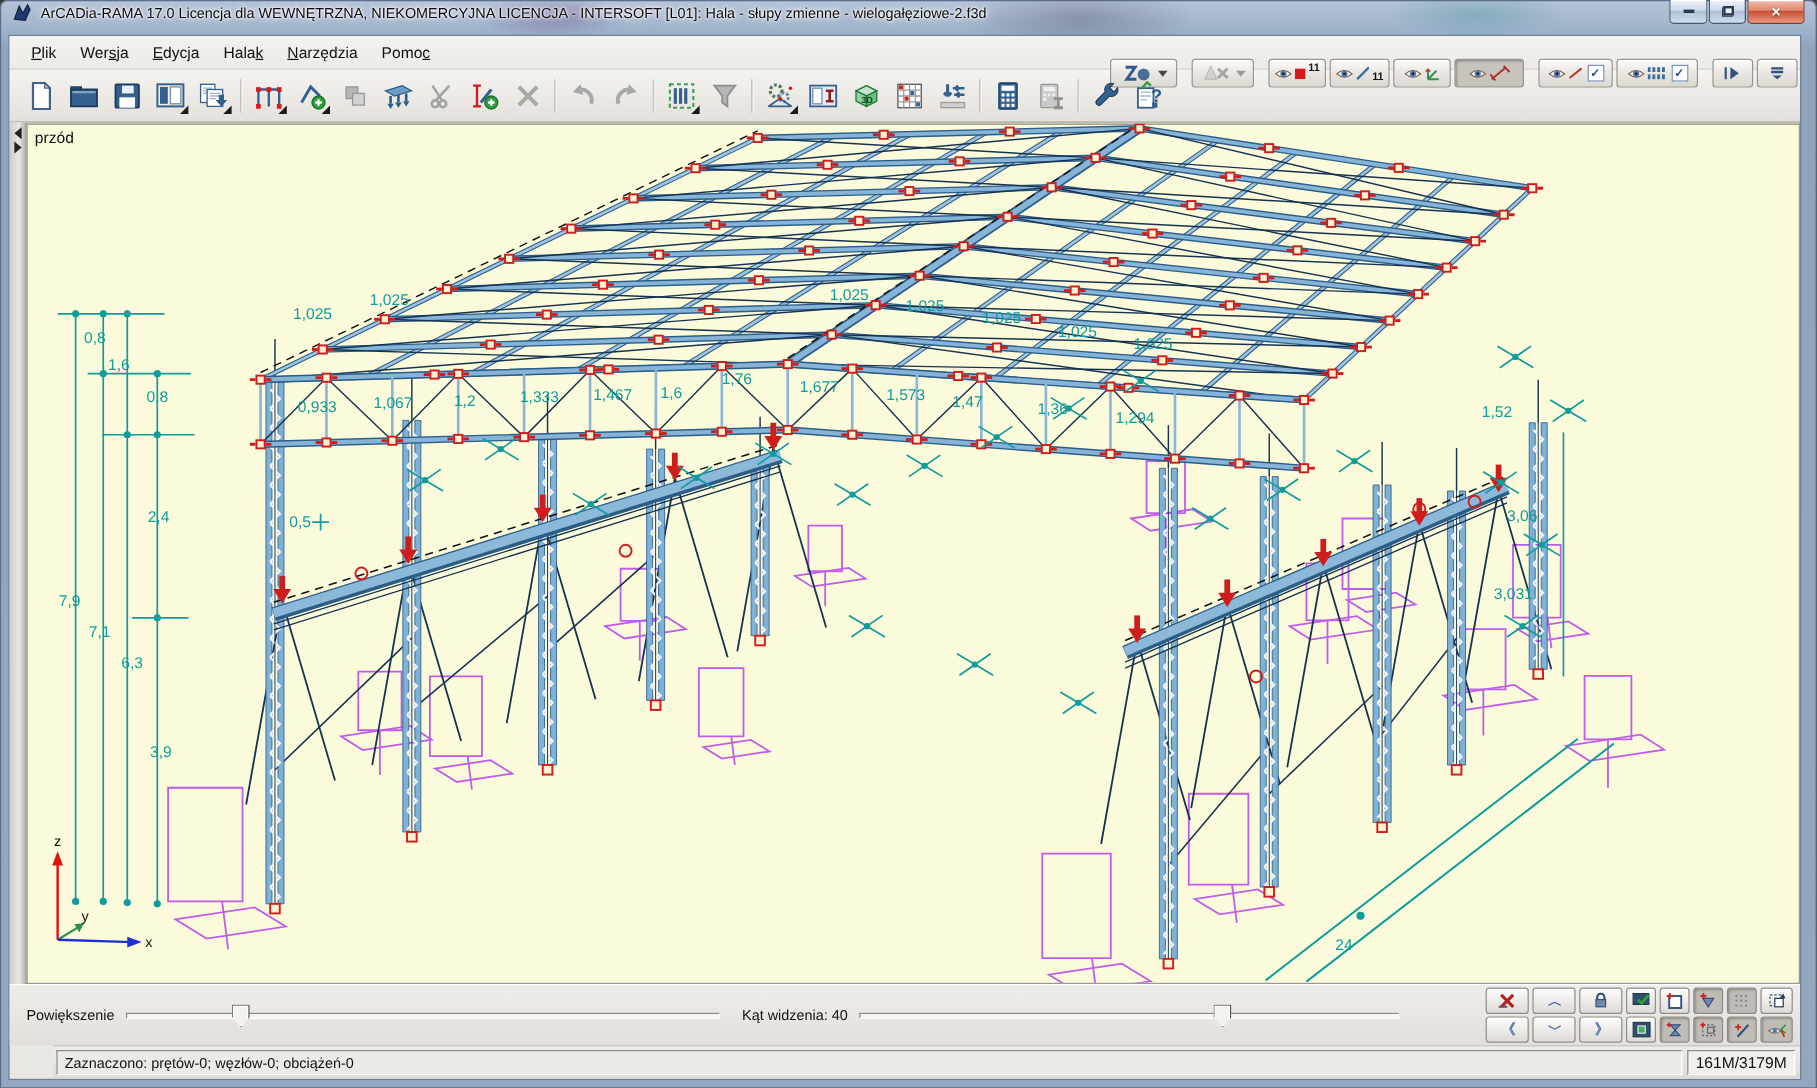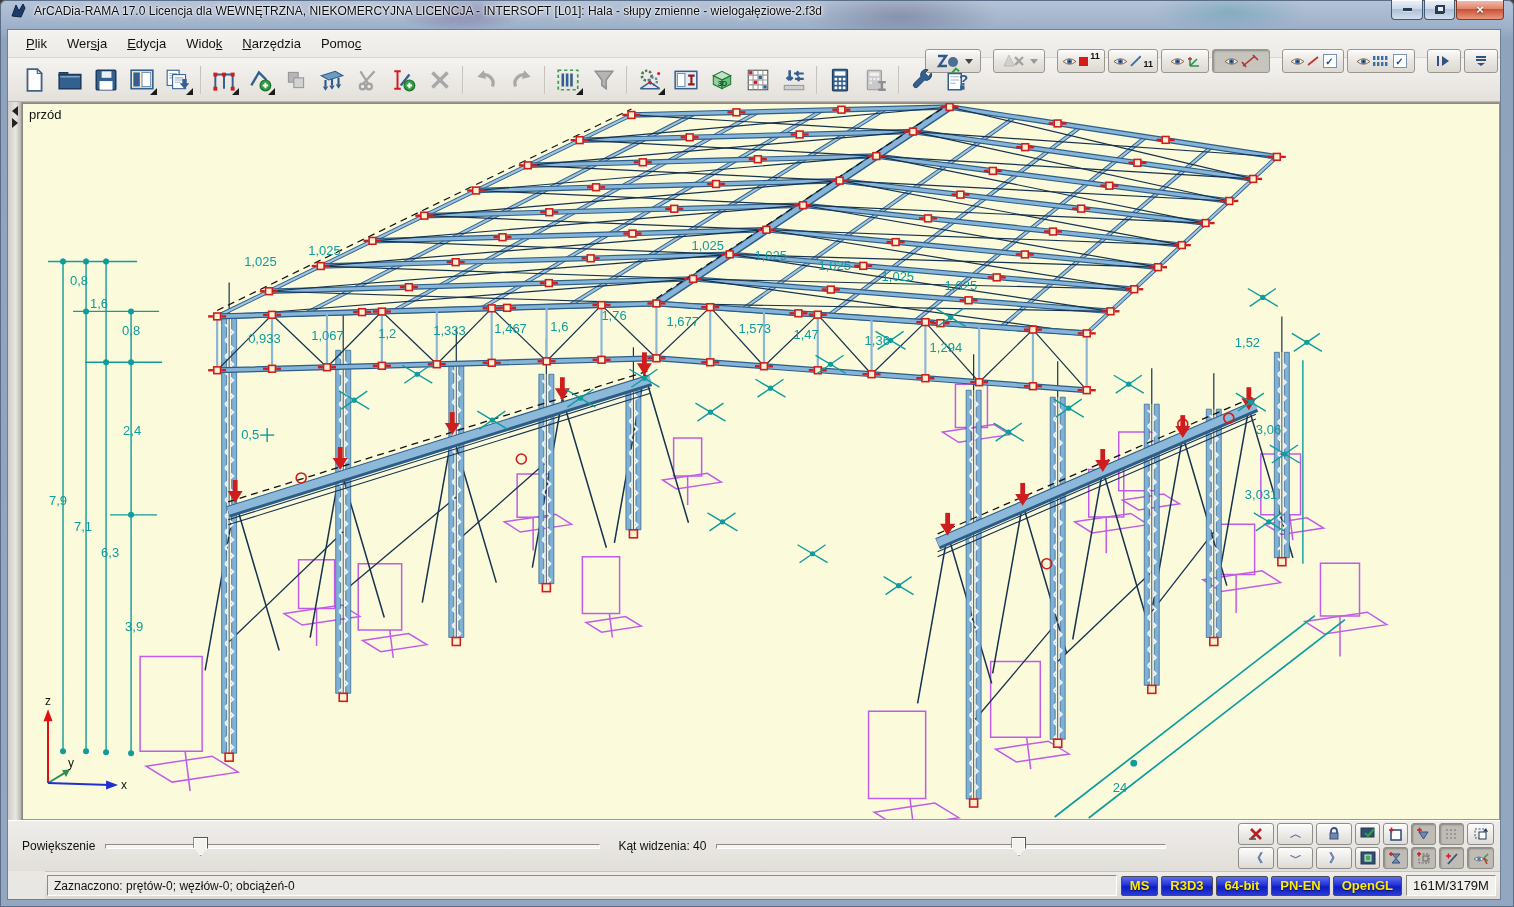--- a/index.html
+++ b/index.html
@@ -101,21 +101,21 @@
     </span>
   </div>
 
   <div class="client">
 
     <div class="menurow">
       <nav class="menus">
         <span class="menu"><span></span><u>P</u><span>lik</span></span>
         <span class="menu"><span>Wer</span><u>s</u><span>ja</span></span>
         <span class="menu"><span></span><u>E</u><span>dycja</span></span>
-        <span class="menu"><span>Wido</span><u>k</u><span></span></span>
+        <span class="menu"><span>Hala</span><u>k</u><span></span></span>
         <span class="menu"><span></span><u>N</u><span>arzędzia</span></span>
         <span class="menu"><span>Pomo</span><u>c</u><span></span></span>
       </nav>
       <div class="viewbar">
         <span class="vbtn drop" style="width:48px">
           <svg width="24" height="14" viewBox="0 0 24 14">
               <path d="M2 2 H10 L3 12 H11" stroke="#2d5c8c" stroke-width="2.4" fill="none"></path>
               <circle cx="17" cy="8" r="5" fill="#4a6e94"></circle>
             </svg>
           <span class="varrow"></span>
@@ -1106,23 +1106,16 @@
               <circle cx="6" cy="7" r="1.8" fill="#4a78b0"></circle>
               <path d="M11 6 L15 2 M11 6 L15 9" stroke="#2e9e3e" stroke-width="1.4"></path>
               <path d="M11 6 L14 12" stroke="#c22" stroke-width="1.4"></path>
             </svg>
           </div>
       </div>
     </div>
 
     <div class="statusbar">
       <div class="stfield">Zaznaczono: prętów-0; węzłów-0; obciążeń-0</div>
-      <div class="stbadges">
-        <span class="sbadge">MS</span>
-        <span class="sbadge">R3D3</span>
-        <span class="sbadge">64-bit</span>
-        <span class="sbadge">PN-EN</span>
-        <span class="sbadge">OpenGL</span>
-      </div>
       <div class="memfield">161M/3179M</div>
     </div>
   </div>
 </div>
 
 </body></html>

